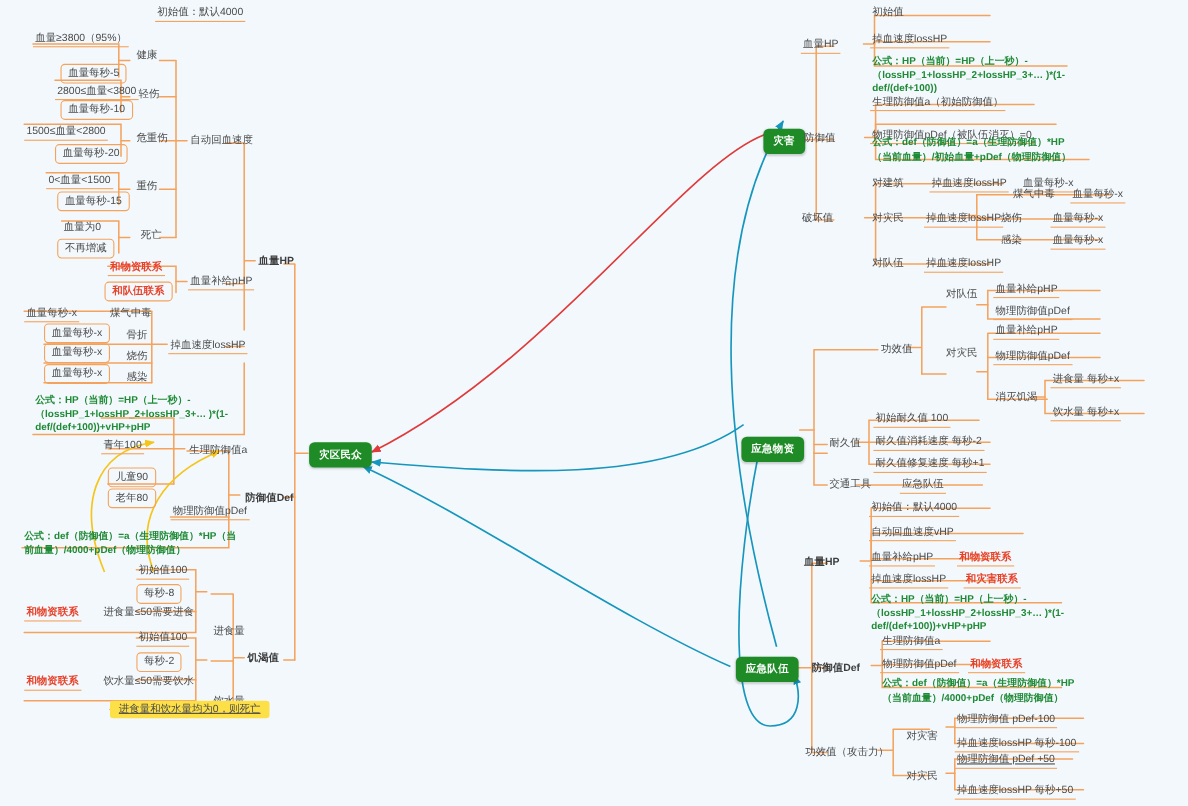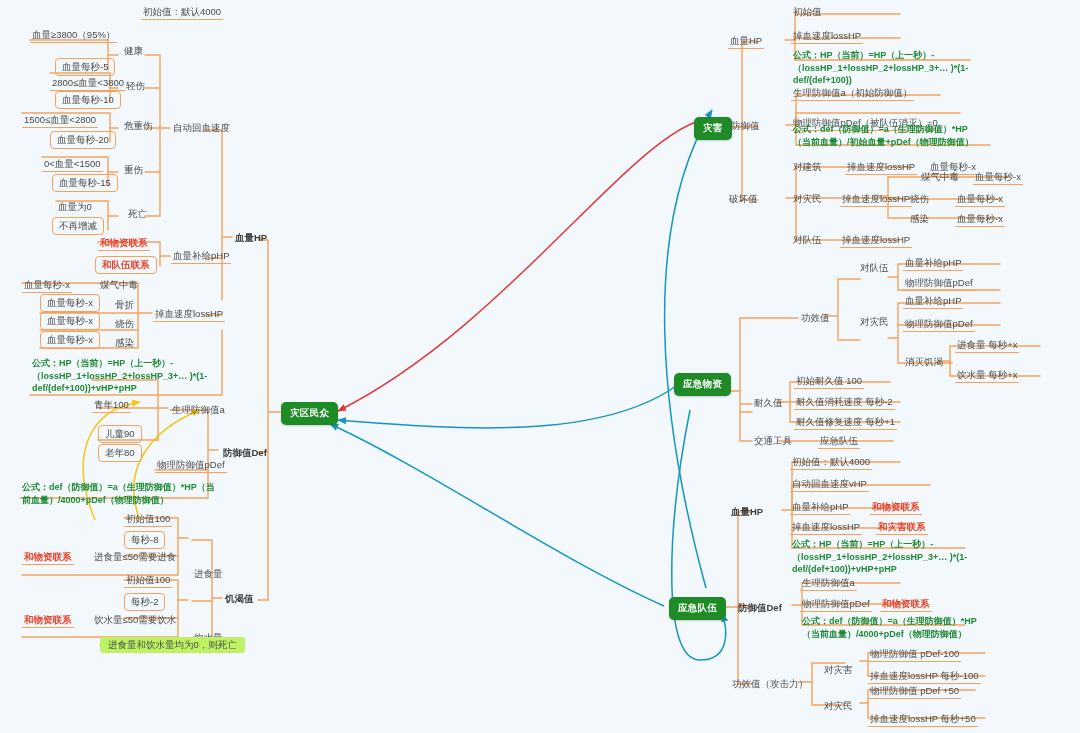--- a/index.html
+++ b/index.html
@@ -31,24 +31,25 @@
   .node.green{
     color:#1f8a36;
     font-weight:bold;
     font-size:9px;
     line-height:12.5px;
     white-space:normal;
   }
   .node.red{ color:#e8412a; font-weight:bold; }
   .node.bold{ font-weight:bold; color:#3d3d3d; }
   .node.gray{
-    background:#bef264;
+    background:#fde047;
     color:#4a4a4a;
     border-radius:3px;
     padding:2px 8px;
+    text-decoration:underline;
   }
   .rootnode{
     position:absolute;
     background:#1f8b26;
     color:#ffffff;
     font-weight:bold;
     font-size:9.5px;
     border-radius:5px;
     padding:5px 9px;
     white-space:nowrap;
@@ -317,21 +318,21 @@
   <div class="node" style="left:919px;top:170px;">煤气中毒</div>
   <div class="node ul" style="left:973px;top:170px;">血量每秒-x</div>
   <div class="node" style="left:908px;top:192px;">烧伤</div>
   <div class="node ul" style="left:955px;top:192px;">血量每秒-x</div>
   <div class="node" style="left:908px;top:212px;">感染</div>
   <div class="node ul" style="left:955px;top:212px;">血量每秒-x</div>
 
   <div class="node" style="left:791px;top:233px;">对队伍</div>
   <div class="node ul" style="left:840px;top:233px;">掉血速度lossHP</div>
 
-  <div class="rootnode" style="left:674px;top:373px;">应急物资</div>
+  <div class="rootnode" style="left:674px;top:397px;">应急物资</div>
 
   <div class="node" style="left:799px;top:311px;">功效值</div>
   <div class="node" style="left:858px;top:261px;">对队伍</div>
   <div class="node ul" style="left:903px;top:256px;">血量补给pHP</div>
   <div class="node ul" style="left:903px;top:276px;">物理防御值pDef</div>
 
   <div class="node" style="left:858px;top:315px;">对灾民</div>
   <div class="node ul" style="left:903px;top:294px;">血量补给pHP</div>
   <div class="node ul" style="left:903px;top:317px;">物理防御值pDef</div>
 
@@ -362,16 +363,16 @@
   <div class="node ul" style="left:800px;top:576px;">生理防御值a</div>
   <div class="node ul" style="left:800px;top:597px;">物理防御值pDef</div>
   <div class="node red ul" style="left:880px;top:597px;">和物资联系</div>
   <div class="node green" style="left:800px;top:614px;width:185px;">公式：def（防御值）=a（生理防御值）*HP（当前血量）/4000+pDef（物理防御值）</div>
 
   <div class="node" style="left:730px;top:677px;">功效值（攻击力）</div>
   <div class="node" style="left:822px;top:663px;">对灾害</div>
   <div class="node ul" style="left:868px;top:647px;">物理防御值 pDef-100</div>
   <div class="node ul" style="left:868px;top:669px;">掉血速度lossHP 每秒-100</div>
   <div class="node" style="left:822px;top:699px;">对灾民</div>
-  <div class="node ul" style="left:868px;top:684px;">物理防御值 pDef +50</div>
+  <div class="node ul" style="left:868px;top:684px;text-decoration:underline;">物理防御值 pDef +50</div>
   <div class="node ul" style="left:868px;top:712px;">掉血速度lossHP 每秒+50</div>
 
 </div>
 
 </body></html>

